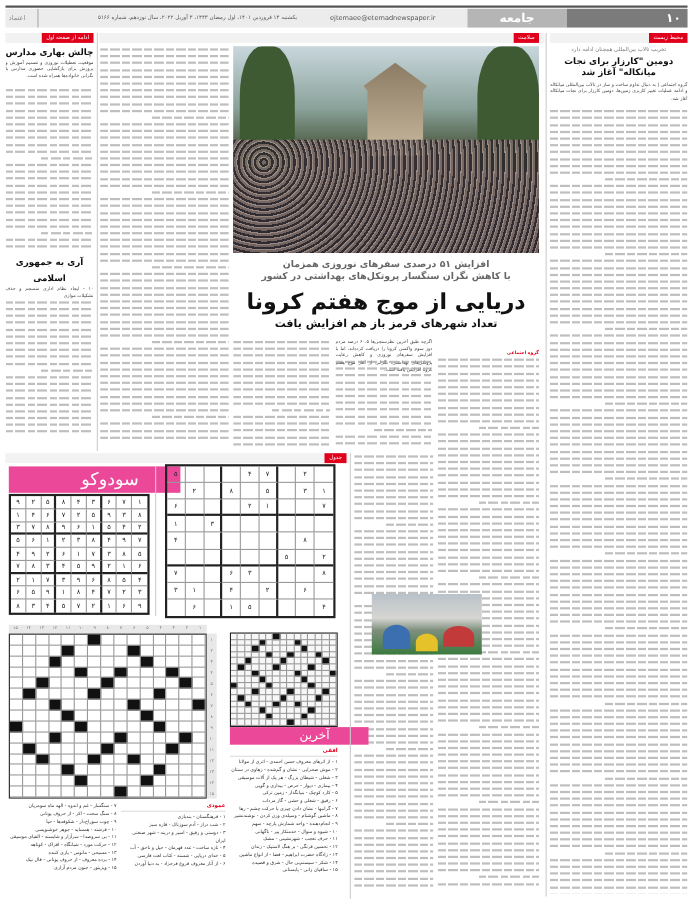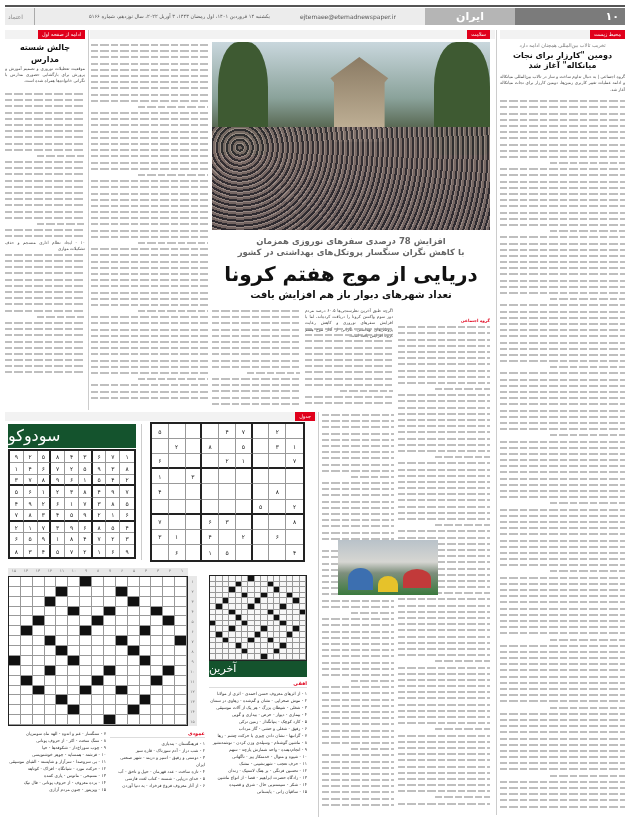--- a/index.html
+++ b/index.html
@@ -25,39 +25,39 @@
   .crowd{position:absolute;left:0;bottom:0;width:100%;height:55%;background:repeating-radial-gradient(circle at 10% 20%,#7a6a66 0 2px,#2e2a2f 2px 4px,#a0908a 4px 5px);opacity:.9;}
   .pavilion{position:absolute;left:40%;top:8%;width:26%;height:45%;background:linear-gradient(180deg,#8b7b64,#c8b99e);clip-path:polygon(50% 0,90% 25%,85% 30%,85% 100%,15% 100%,15% 30%,10% 25%);}
   .tree{position:absolute;top:0;width:18%;height:60%;background:#3e5a32;border-radius:40% 40% 10% 10%;}
   .photo2{background:linear-gradient(180deg,#b9c2c9 0%,#d6d6d2 40%,#7e8f7d 60%,#3b7a3e 100%);overflow:hidden;}
   .tent{position:absolute;border-radius:50% 50% 0 0;}
   
   .sud{border:2px solid #222;box-sizing:border-box;display:grid;grid-template-columns:repeat(9,1fr);grid-template-rows:repeat(9,1fr);}
   .sud div{border-right:1px solid #999;border-bottom:1px solid #999;font-size:6px;display:flex;align-items:center;justify-content:center;color:#222;}
   .sud div.r3{border-right:2px solid #222;}
   .sud div.b3{border-bottom:2px solid #222;}
-  .sudtitle{background:#14532d;color:#fff;font-size:16px;line-height:24px;}
+  .sudtitle{background:#ec4899;color:#fff;font-size:16px;text-align:center;line-height:24px;padding-left:28px;}
   
   .cw{display:grid;grid-template-columns:repeat(15,1fr);grid-template-rows:repeat(15,1fr);border:1px solid #222;box-sizing:border-box;}
   .cw div{border-right:1px solid #999;border-bottom:1px solid #999;box-sizing:border-box;}
   .cw div.blk{background:#111;}
   .cwnums{display:flex;font-size:4px;color:#777;background:#e8e8e8;}
   .cwnums span{flex:1;text-align:center;}
   .cwrownums{display:flex;flex-direction:column;font-size:4px;color:#777;background:#e8e8e8;}
   .cwrownums span{flex:1;display:flex;align-items:center;justify-content:center;}
   .clues{direction:rtl;font-size:4.3px;line-height:7px;color:#333;text-align:right;}
   .clue-head{color:#e0001b;font-size:5px;font-weight:bold;border-bottom:1px solid #ddd;margin-bottom:2px;}
 </style>
 </head>
 <body>
 
 <div class="abs topline"></div>
 <div class="abs hdr"></div>
 <div class="abs pgnum">۱۰</div>
-<div class="abs section">ایران</div>
+<div class="abs section">جامعه</div>
 <div class="abs email">ejtemaee@etemadnewspaper.ir</div>
 <div class="abs dateline">یکشنبه ۱۴ فروردین ۱۴۰۱، اول رمضان ۱۴۴۳، ۳ آوریل ۲۰۲۲، سال نوزدهم، شماره ۵۱۶۶</div>
 <div class="abs logo">اعتماد</div>
 
 <div class="abs tagbar" style="left:500px;width:125px;">
   <span class="tag" style="right:0;">محیط زیست</span>
 </div>
 <div class="abs tagbar" style="left:90px;width:405px;">
   <span class="tag" style="right:5px;">سلامت</span>
 </div>
@@ -191,28 +191,28 @@
 <div class="abs vsep" style="left:496px;top:30px;height:785px;"></div>
 
 <div class="abs photo" style="left:212px;top:42px;width:278px;height:188px;">
   <div class="tree" style="left:2%;"></div>
   <div class="tree" style="left:80%;width:20%;"></div>
   <div class="pavilion"></div>
   <div class="crowd"></div>
 </div>
 
 <div class="abs h1" style="left:212px;top:236px;width:278px;font-size:8.5px;line-height:11px;color:#666;">
-  <div>افزایش 78 درصدی سفرهای نوروزی همزمان</div>
+  <div>افزایش ۵۱ درصدی سفرهای نوروزی همزمان</div>
   <div>با کاهش نگران سنگسار پروتکل‌های بهداشتی در کشور</div>
 </div>
 <div class="abs h1" style="left:212px;top:262px;width:278px;font-size:20px;line-height:24px;">دریایی از موج هفتم کرونا</div>
-<div class="abs h1" style="left:212px;top:288px;width:278px;font-size:10px;line-height:13px;">تعداد شهرهای دیوار باز هم افزایش یافت</div>
+<div class="abs h1" style="left:212px;top:288px;width:278px;font-size:10px;line-height:13px;">تعداد شهرهای قرمز باز هم افزایش یافت</div>
 
 <div class="abs col" style="left:5px;top:42px;width:80px;height:365px;">
-  <div class="h1" style="font-size:8px;line-height:12px;">چالش شسته مدارس</div>
+  <div class="h1" style="font-size:8px;line-height:12px;">چالش بهاری مدارس</div>
   <div style="height:25px;">موقعیت تعطیلات نوروزی و تصمیم آموزش و پرورش برای بازگشایی حضوری مدارس با نگرانی خانواده‌ها همراه شده است.</div>
   <div class="body-lines">
       <div class="line" style="margin-left: auto;"></div>
       <div class="line" style="margin-left: auto;"></div>
       <div class="line" style="margin-left: auto;"></div>
       <div class="line" style="margin-left: auto;"></div>
       <div class="line" style="margin-left: auto;"></div>
       <div class="line" style="margin-left: auto;"></div>
       <div class="line" style="margin-left: auto;"></div>
       <div class="line" style="margin-left: auto;"></div>
@@ -226,20 +226,21 @@
       <div class="line" style="margin-left: auto;"></div>
       <div class="line" style="margin-left: auto;"></div>
       <div class="line" style="margin-left: auto;"></div>
       <div class="line" style="margin-left: auto;"></div>
       <div class="line" style="margin-left: auto;"></div>
       <div class="line" style="margin-left: auto;"></div>
       <div class="line" style="width: 60%; margin-left: auto;"></div>
       <div class="line" style="margin-left: auto;"></div>
       <div class="line" style="margin-left: auto;"></div>
     </div>
+  <div class="h1" style="font-size:8px;line-height:14px;margin-top:4px;">آری به جمهوری اسلامی</div>
   <div>۱۰ - ایجاد نظام اداری منسجم و حذف تشکیلات موازی</div>
   <div class="body-lines">
       <div class="line" style="margin-left: auto;"></div>
       <div class="line" style="margin-left: auto;"></div>
       <div class="line" style="margin-left: auto;"></div>
       <div class="line" style="margin-left: auto;"></div>
       <div class="line" style="margin-left: auto;"></div>
       <div class="line" style="margin-left: auto;"></div>
       <div class="line" style="margin-left: auto;"></div>
       <div class="line" style="margin-left: auto;"></div>

